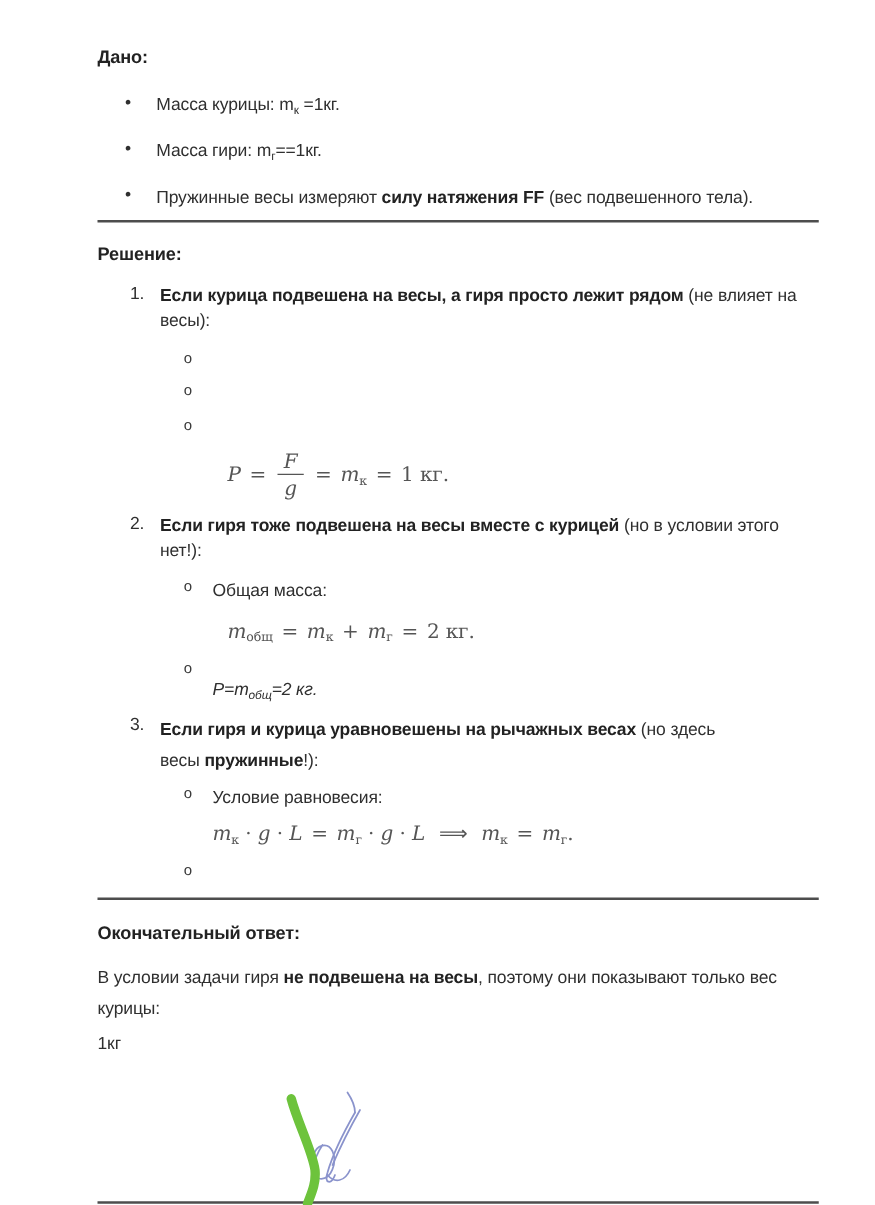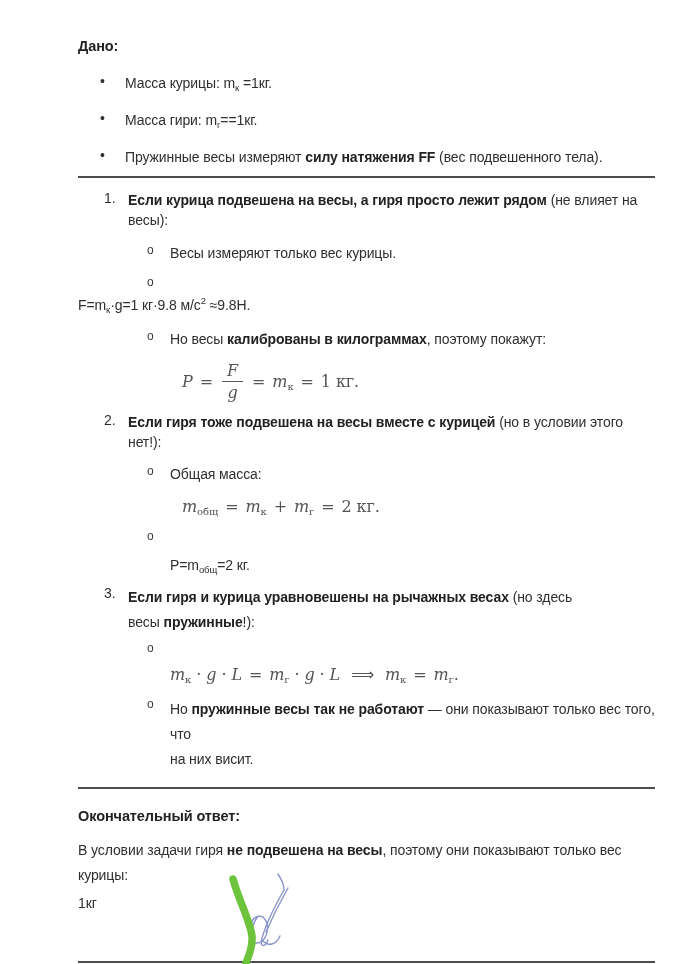--- a/index.html
+++ b/index.html
@@ -55,40 +55,38 @@
     <p class="content"><span>Масса гири: m</span><span class="sub">г</span><span>==1кг.</span></p>
   </div>
 
   <div class="row" style="margin-top:17px;">
     <span class="bullet-col">•</span>
     <p class="content"><span>Пружинные весы измеряют </span><span class="b">силу натяжения FF</span><span> (вес подвешенного тела).</span></p>
   </div>
 
   <hr class="rule" style="margin-top:9px;">
 
+  <p class="h" style="margin-top:16px;">Решение:</p>
 
   <div class="row" style="margin-top:12px;">
     <span class="num-col">1.</span>
     <p class="content"><span class="b">Если курица подвешена на весы, а гиря просто лежит рядом</span><span> (не влияет на весы):</span></p>
   </div>
 
   <div class="row" style="margin-top:13px;">
     <span class="o-col">o</span>
-    <p class="content">Весы измеряют только вес курицы.</p>
   </div>
 
   <div class="row" style="margin-top:12px;">
     <span class="o-col">o</span>
   </div>
 
-  <p style="margin-top:6px;"><span>F=m</span><span class="sub">к</span><span>·g=1 кг·9.8 м/с</span><span class="sup">2</span><span> ≈9.8Н.</span></p>
 
   <div class="row" style="margin-top:14px;">
     <span class="o-col">o</span>
-    <p class="content"><span>Но весы </span><span class="b">калиброваны в килограммах</span><span>, поэтому покажут:</span></p>
   </div>
 
   <div class="math" style="margin-top:8px; margin-left:104px; height:48px;">
     <span class="mvar">P</span>
     <span class="mo">=</span>
     <span class="frac">
         <span class="fnum mvar">F</span>
         <span class="fden mvar">g</span>
       </span>
     <span class="mo">=</span>
@@ -114,29 +112,30 @@
     <span class="mo">+</span>
     <span><span class="mvar">m</span><span class="msub">г</span></span>
     <span class="mo">=</span>
     <span class="mtext">2 кг.</span>
   </div>
 
   <div class="row" style="margin-top:13px;">
     <span class="o-col">o</span>
   </div>
 
-  <p style="margin-top:12px; margin-left:92px;"><span>P=m</span><span class="sub">общ</span><span>=2 кг.</span></p>
+  <p style="margin-top:0; margin-left:92px;font-style:italic;"><span>P=m</span><span class="sub">общ</span><span>=2 кг.</span></p>
 
   <div class="row" style="margin-top:10px;">
     <span class="num-col">3.</span>
     <p class="content two-line"><span class="b">Если гиря и курица уравновешены на рычажных весах</span><span> (но здесь</span><br><span>весы </span><span class="b">пружинные</span><span>!):</span></p>
   </div>
 
   <div class="row" style="margin-top:6px;">
     <span class="o-col">o</span>
+    <p class="content">Условие равновесия:</p>
   </div>
 
   <div class="math" style="margin-top:10px; margin-left:92px;">
     <span><span class="mvar">m</span><span class="msub">к</span></span>
     <span class="mo-dot">·</span>
     <span class="mvar">g</span>
     <span class="mo-dot">·</span>
     <span class="mvar">L</span>
     <span class="mo">=</span>
     <span><span class="mvar">m</span><span class="msub">г</span></span>
@@ -146,21 +145,20 @@
     <span class="mvar">L</span>
     <span class="mo-imp">⟹</span>
     <span><span class="mvar">m</span><span class="msub">к</span></span>
     <span class="mo">=</span>
     <span><span class="mvar">m</span><span class="msub">г</span></span>
     <span>.</span>
   </div>
 
   <div class="row" style="margin-top:13px;">
     <span class="o-col">o</span>
-    <p class="content two-line"><span>Но </span><span class="b">пружинные весы так не работают</span><span> — они показывают только вес того, что</span><br><span>на них висит.</span></p>
   </div>
 
   <hr class="rule" style="margin-top:15px;">
 
   <p class="h" style="margin-top:17px;">Окончательный ответ:</p>
 
   <p class="two-line" style="margin-top:12px;"><span>В условии задачи гиря </span><span class="b">не подвешена на весы</span><span>, поэтому они показывают только вес</span><br><span>курицы:</span></p>
 
   <p style="margin-top:5px;">1кг</p>
 

